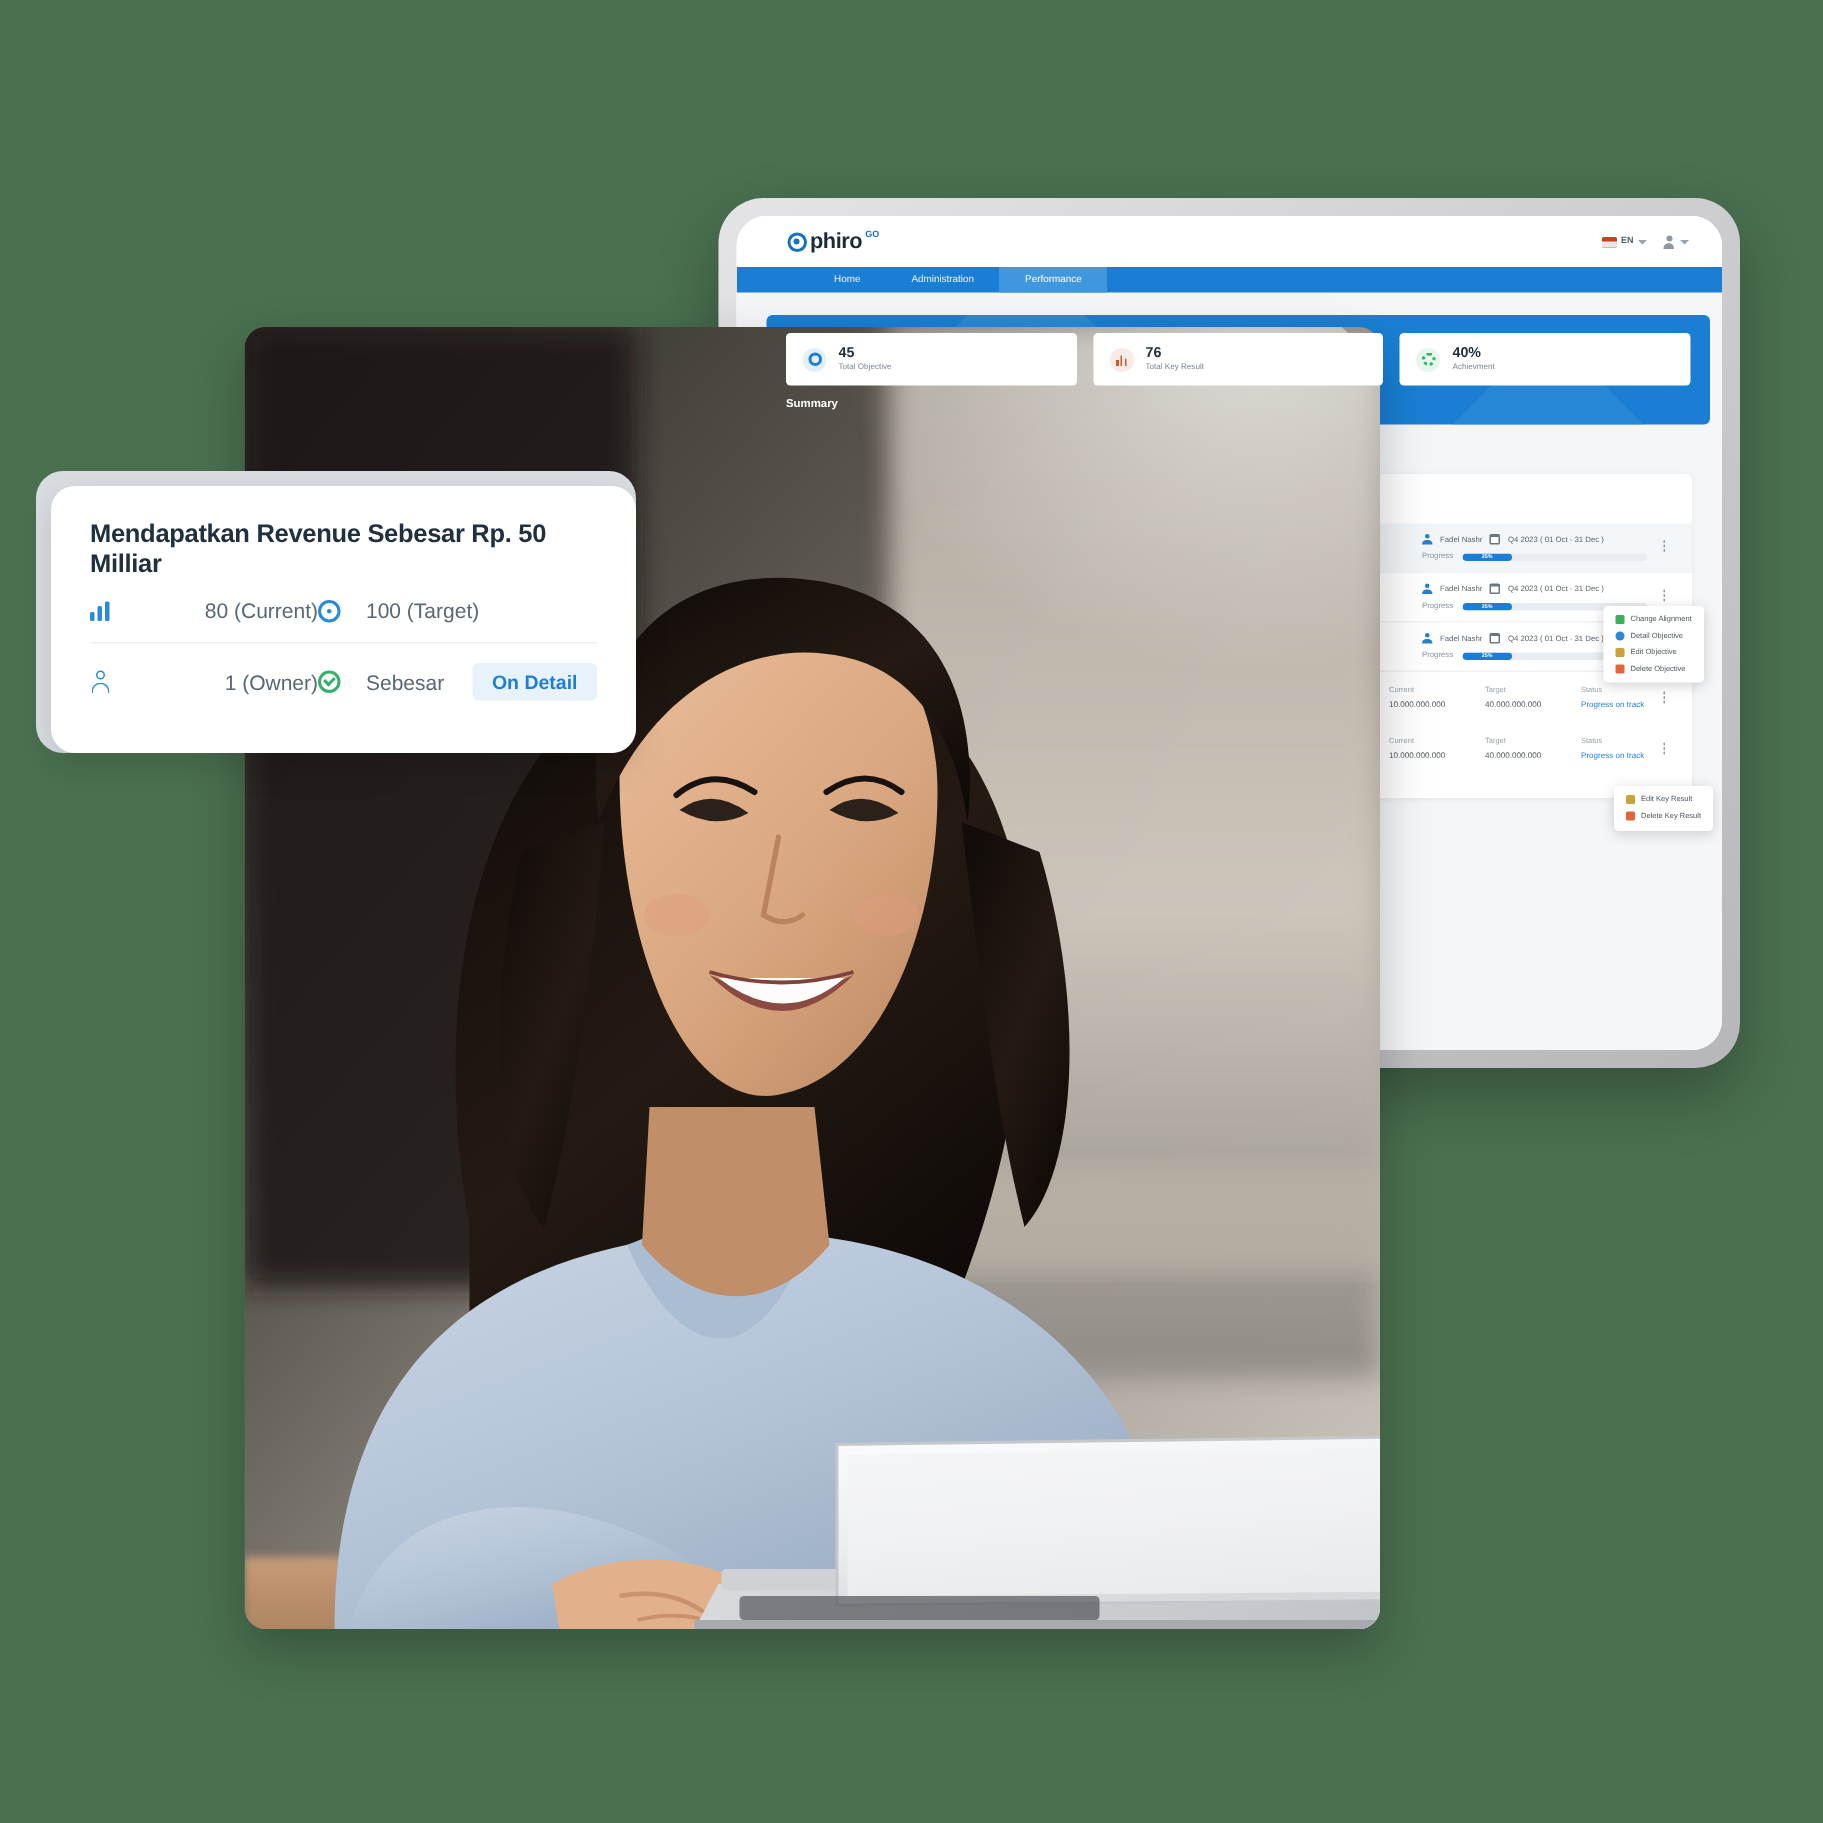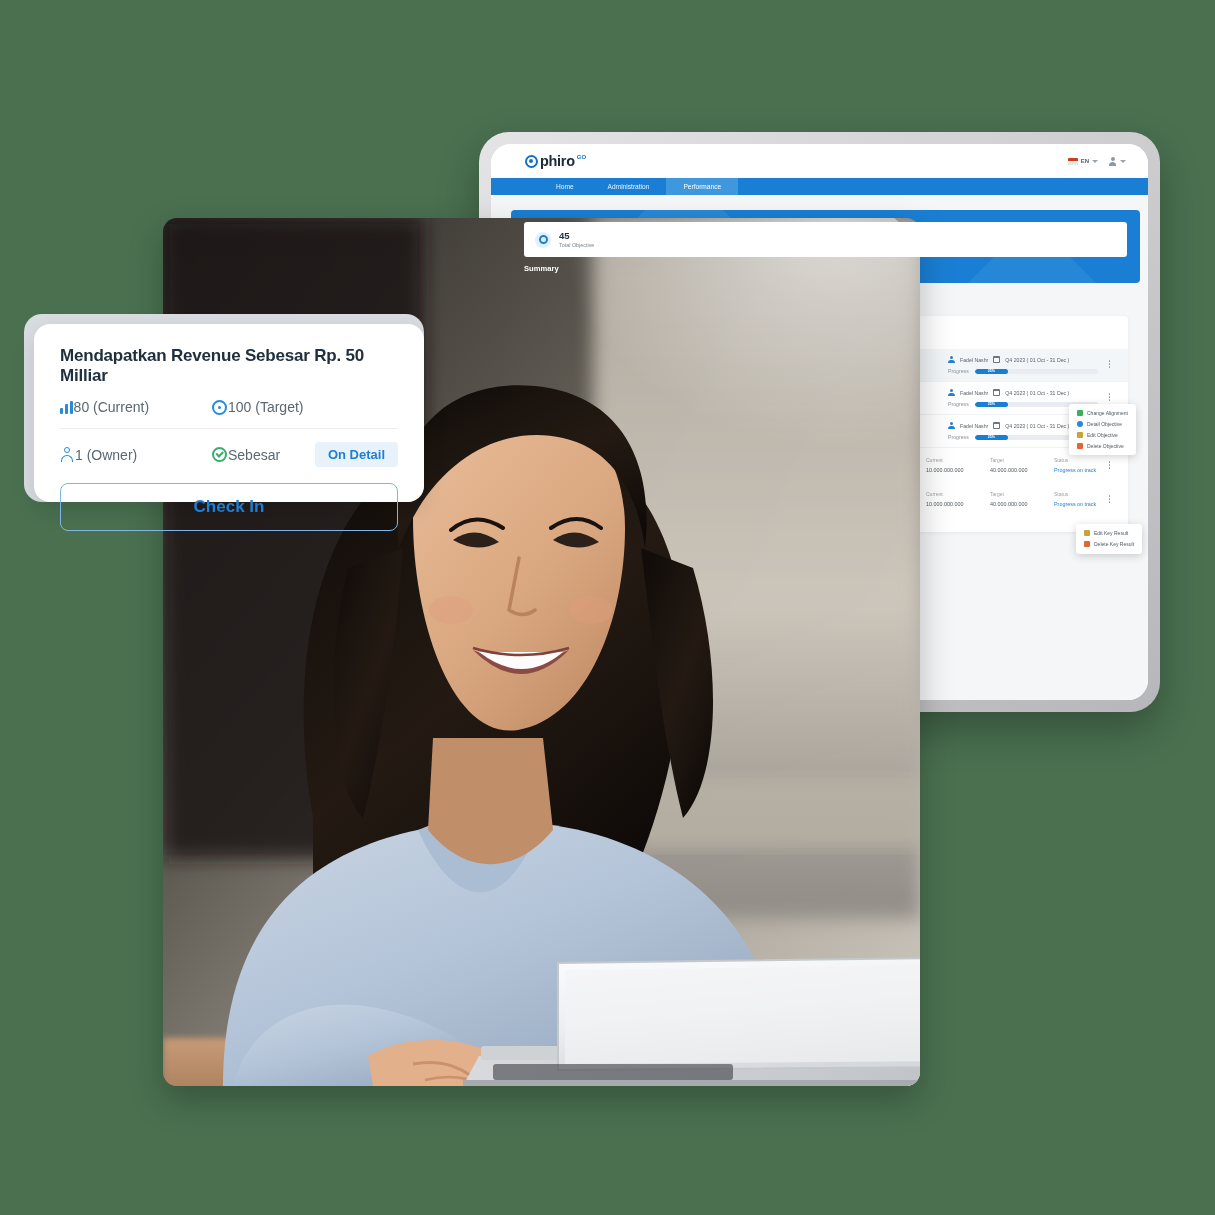--- a/index.html
+++ b/index.html
@@ -150,21 +150,21 @@
   
   .float-card{
     position:absolute;left:24px;top:314px;width:400px;height:188px;
   }
   .float-shadow{position:absolute;left:0;top:0;width:400px;height:188px;background:#d9dde1;
     border-radius:18px;}
   .float-body{position:absolute;left:10px;top:10px;width:390px;height:178px;background:#fff;
     border-radius:16px;box-shadow:0 8px 22px rgba(0,0,0,.13);padding:22px 26px;box-sizing:border-box;}
   .fc-title{font-size:17px;font-weight:700;color:#20303f;letter-spacing:-.2px;}
   .fc-row{display:flex;align-items:center;margin-top:13px;}
-  .fc-cell{display:flex;align-items:center;gap:1px;}
+  .fc-cell{display:flex;align-items:center;gap:17px;justify-content:space-between;}
   .fc-cell.c1{width:152px;}
   .fc-txt{font-size:14px;color:#596873;}
   .fc-div{height:1px;background:#eceff2;margin:13px 0 0 0;}
   .fc-badge{margin-left:auto;background:#e8f2fb;color:#1d7fd4;font-size:13px;font-weight:700;
     padding:5px 13px;border-radius:4px;}
   .fc-btn{margin-top:16px;height:46px;border:1.6px solid #7eb6e6;border-radius:8px;
     display:flex;align-items:center;justify-content:center;color:#1d7fd4;font-size:17px;font-weight:600;}
   .ic-bars{display:flex;align-items:flex-end;gap:1.8px;height:13px;}
   .ic-bars i{width:3px;background:#2a8ad8;border-radius:1px;display:block;}
   .ic-target{width:15px;height:15px;border-radius:50%;border:2px solid #2a8ad8;box-sizing:border-box;
@@ -221,21 +221,43 @@
               <div class="stat-card">
                 <span class="stat-ic ic-blue">
                   <span class="ring ring-blue"></span>
                 </span>
                 <span>
                   <span class="stat-num" style="display:block">45</span>
                   <span class="stat-lbl" style="display:block">Total Objective</span>
                 </span>
               </div>
 
-
+              <div class="stat-card">
+                <span class="stat-ic ic-orange">
+                  <span class="bars">
+                      <i style="height:4px"></i>
+                      <i style="height:7px"></i>
+                      <i style="height:5px"></i>
+                    </span>
+                </span>
+                <span>
+                  <span class="stat-num" style="display:block">76</span>
+                  <span class="stat-lbl" style="display:block">Total Key Result</span>
+                </span>
+              </div>
+
+              <div class="stat-card">
+                <span class="stat-ic ic-green">
+                  <span class="ring ring-green"></span>
+                </span>
+                <span>
+                  <span class="stat-num" style="display:block">40%</span>
+                  <span class="stat-lbl" style="display:block">Achievment</span>
+                </span>
+              </div>
 
             </div>
             <div class="summary-title">Summary</div>
           </div>
         </div>
 
         <div class="list-head">
           <div class="list-h1">List Objective &amp; Key Result</div>
           <div class="list-h2">List Objective Plan</div>
         </div>
@@ -593,17 +615,16 @@
         <div class="fc-cell c1">
           <span class="ic-person"></span>
           <span class="fc-txt">1 (Owner)</span>
         </div>
         <div class="fc-cell">
           <span class="ic-check"></span>
           <span class="fc-txt">Sebesar</span>
         </div>
         <div class="fc-badge">On Detail</div>
       </div>
-      <div class="fc-btn">Check In</div>
     </div>
   </div>
 
 </div>
 
 </body></html>

